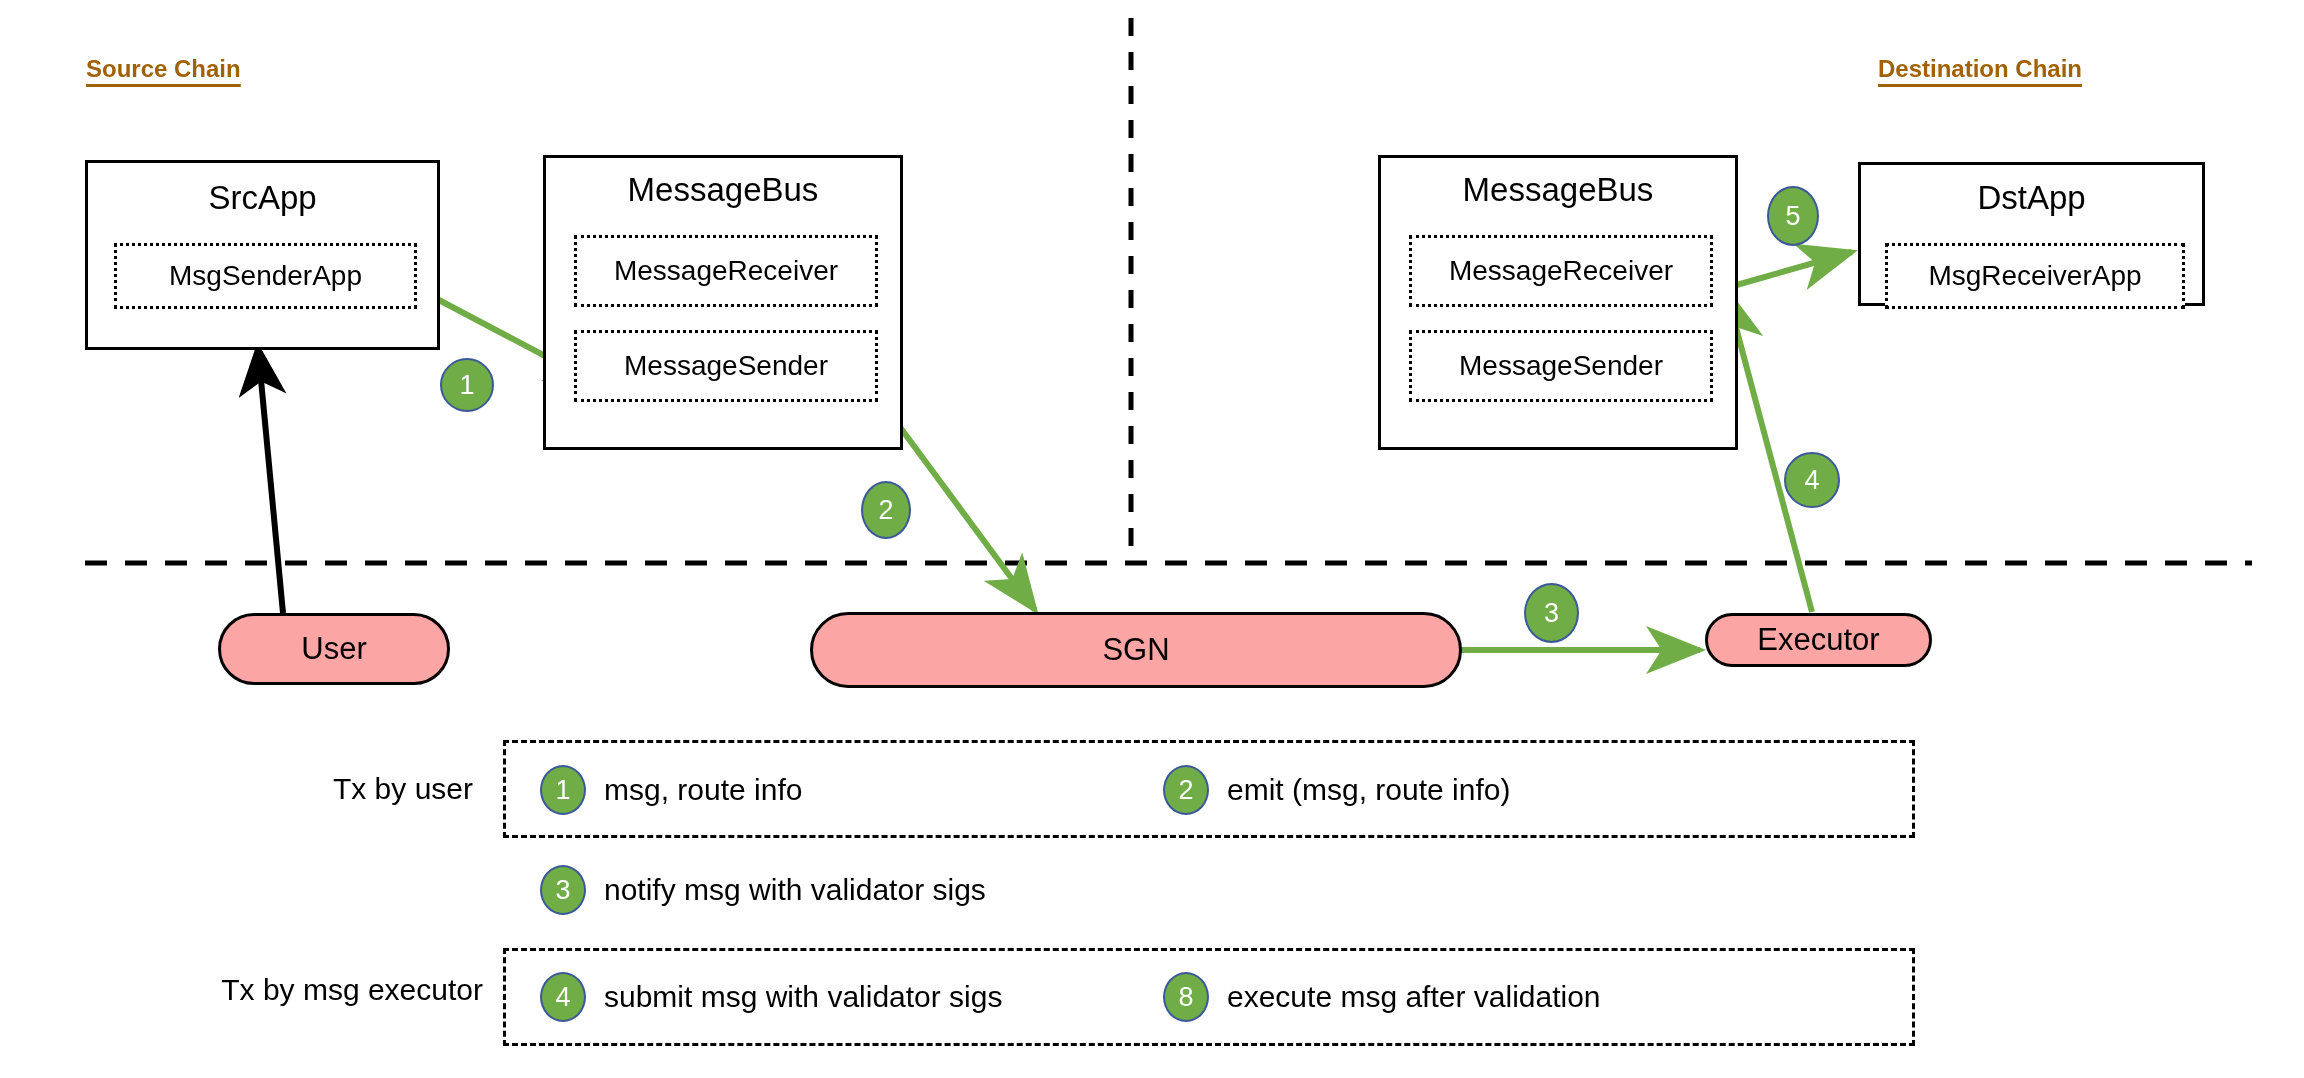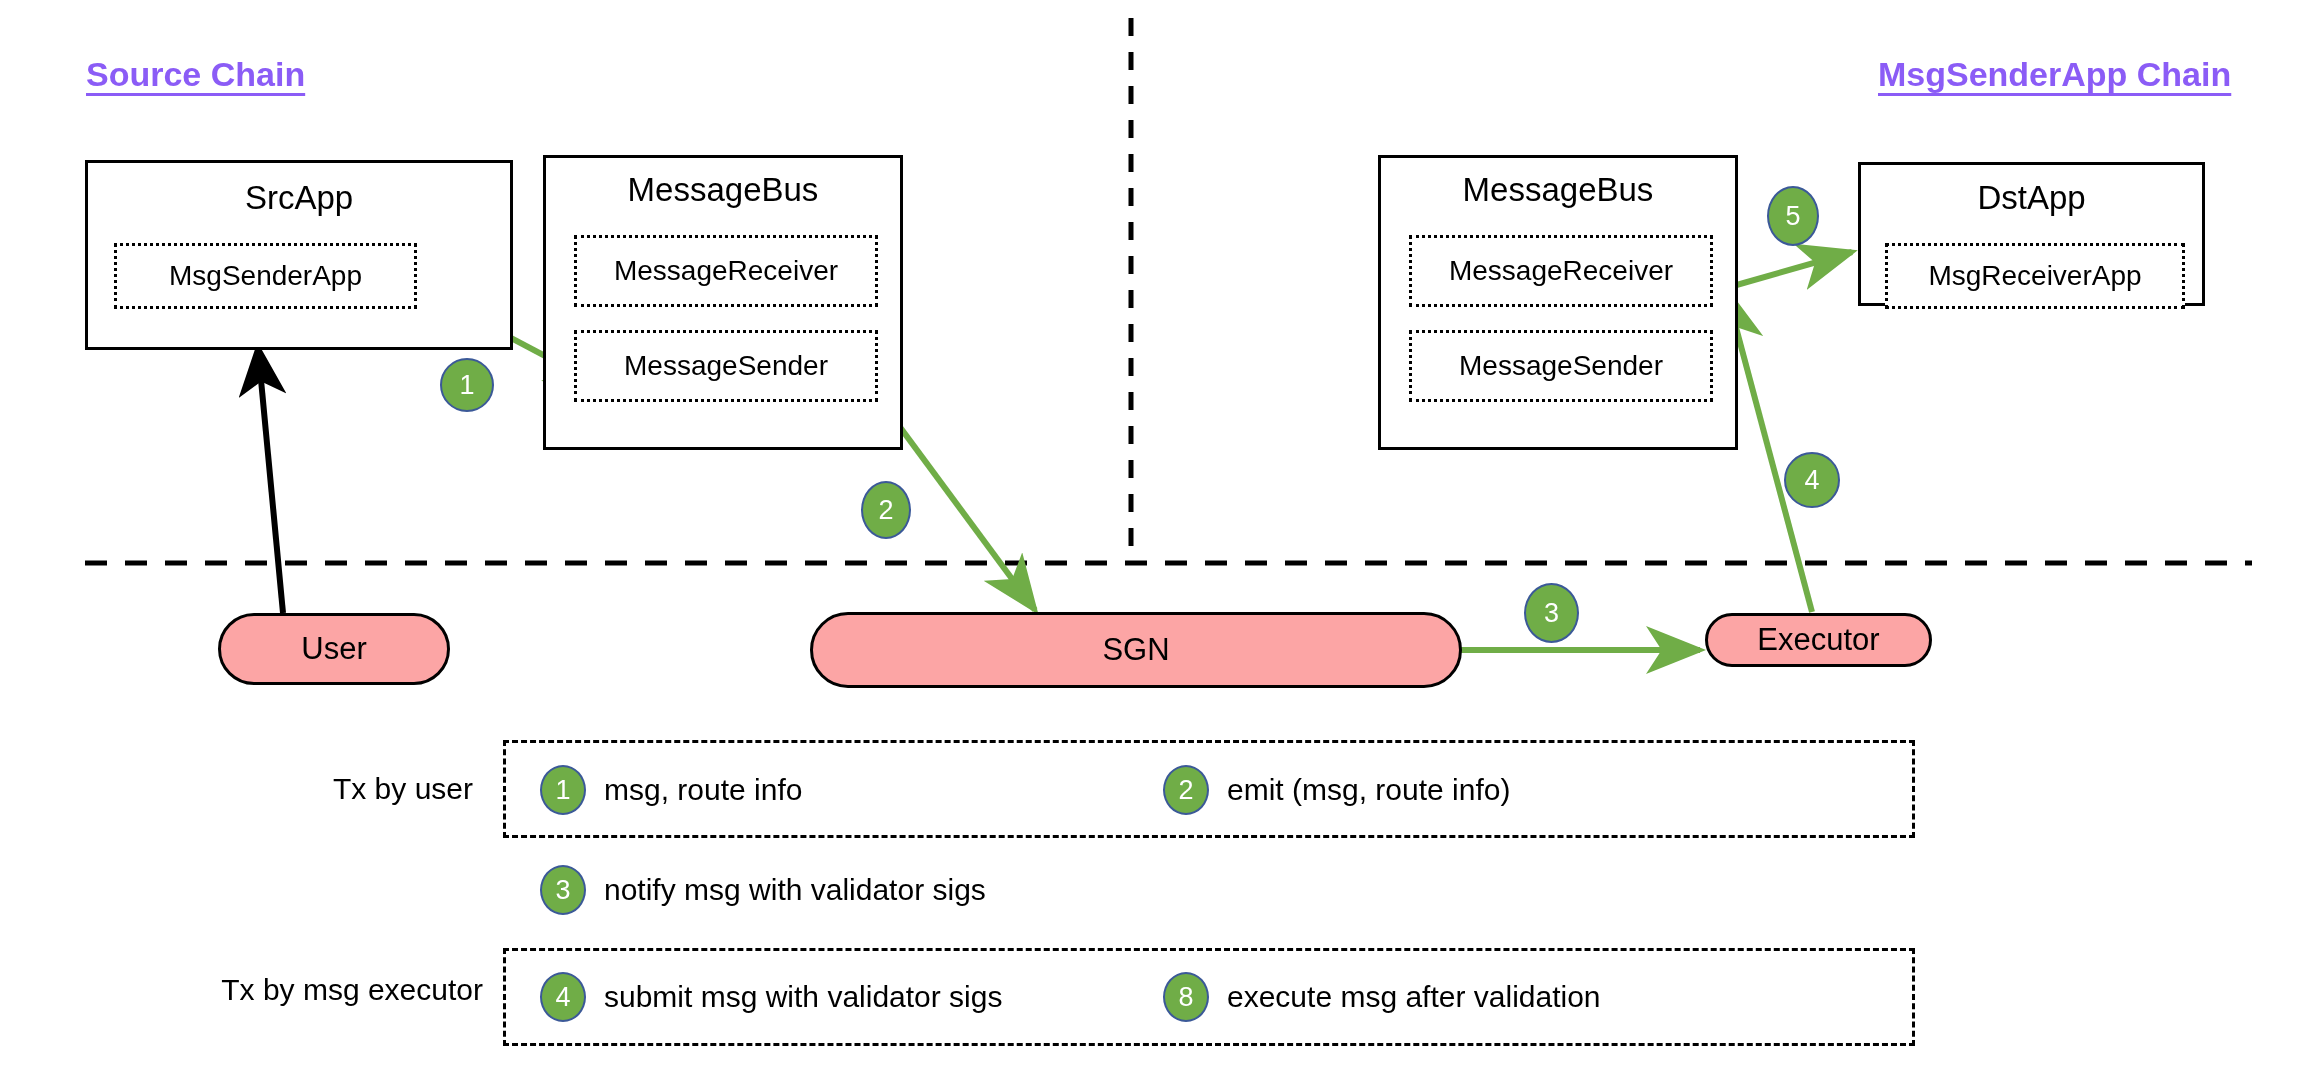--- a/index.html
+++ b/index.html
@@ -25,23 +25,23 @@
     position: absolute;
     left: 0; top: 0;
     width: 2304px;
     height: 1078px;
     pointer-events: none;
   }
 
   
   .chain-title {
     position: absolute;
-    font-size: 34px;
+    font-size: 24px;
     font-weight: bold;
-    color: #8b5cf6;
+    color: #a16207;
     text-decoration: underline;
     text-underline-offset: 7px;
     text-decoration-thickness: 3px;
     white-space: nowrap;
   }
   #title-src  { left: 86px;  top: 55px; }
   #title-dst  { left: 1878px; top: 55px; }
 
   
   .comp-box {
@@ -151,23 +151,23 @@
     <line x1="880" y1="400" x2="1035" y2="610" stroke="#70ad47" stroke-width="6" marker-end="url(#arrow-green)"></line>
 
     <line x1="1461" y1="650" x2="1700" y2="650" stroke="#70ad47" stroke-width="6" marker-end="url(#arrow-green)"></line>
 
     <line x1="1812" y1="612" x2="1726" y2="290" stroke="#70ad47" stroke-width="6" marker-end="url(#arrow-green)"></line>
 
     <line x1="1712" y1="292" x2="1852" y2="252" stroke="#70ad47" stroke-width="6" marker-end="url(#arrow-green)"></line>
   </svg>
 
   <div class="chain-title" id="title-src">Source Chain</div>
-  <div class="chain-title" id="title-dst">MsgSenderApp Chain</div>
-
-  <div class="comp-box" style="left:85px; top:160px; width:428px; height:190px;padding-left:40px;">
+  <div class="chain-title" id="title-dst">Destination Chain</div>
+
+  <div class="comp-box" style="left:85px; top:160px; width:355px; height:190px;padding-left:40px;">
     <div class="comp-title" style="top:16px;">SrcApp</div>
     <div class="inner-box" style="left:26px; top:80px; width:303px; height:66px;">MsgSenderApp</div>
   </div>
 
   <div class="comp-box" style="left:543px; top:155px; width:360px; height:295px;">
     <div class="comp-title" style="top:13px;">MessageBus</div>
     <div class="inner-box" style="left:28px; top:77px; width:304px; height:72px;">MessageReceiver</div>
     <div class="inner-box" style="left:28px; top:172px; width:304px; height:72px;">MessageSender</div>
   </div>
 

